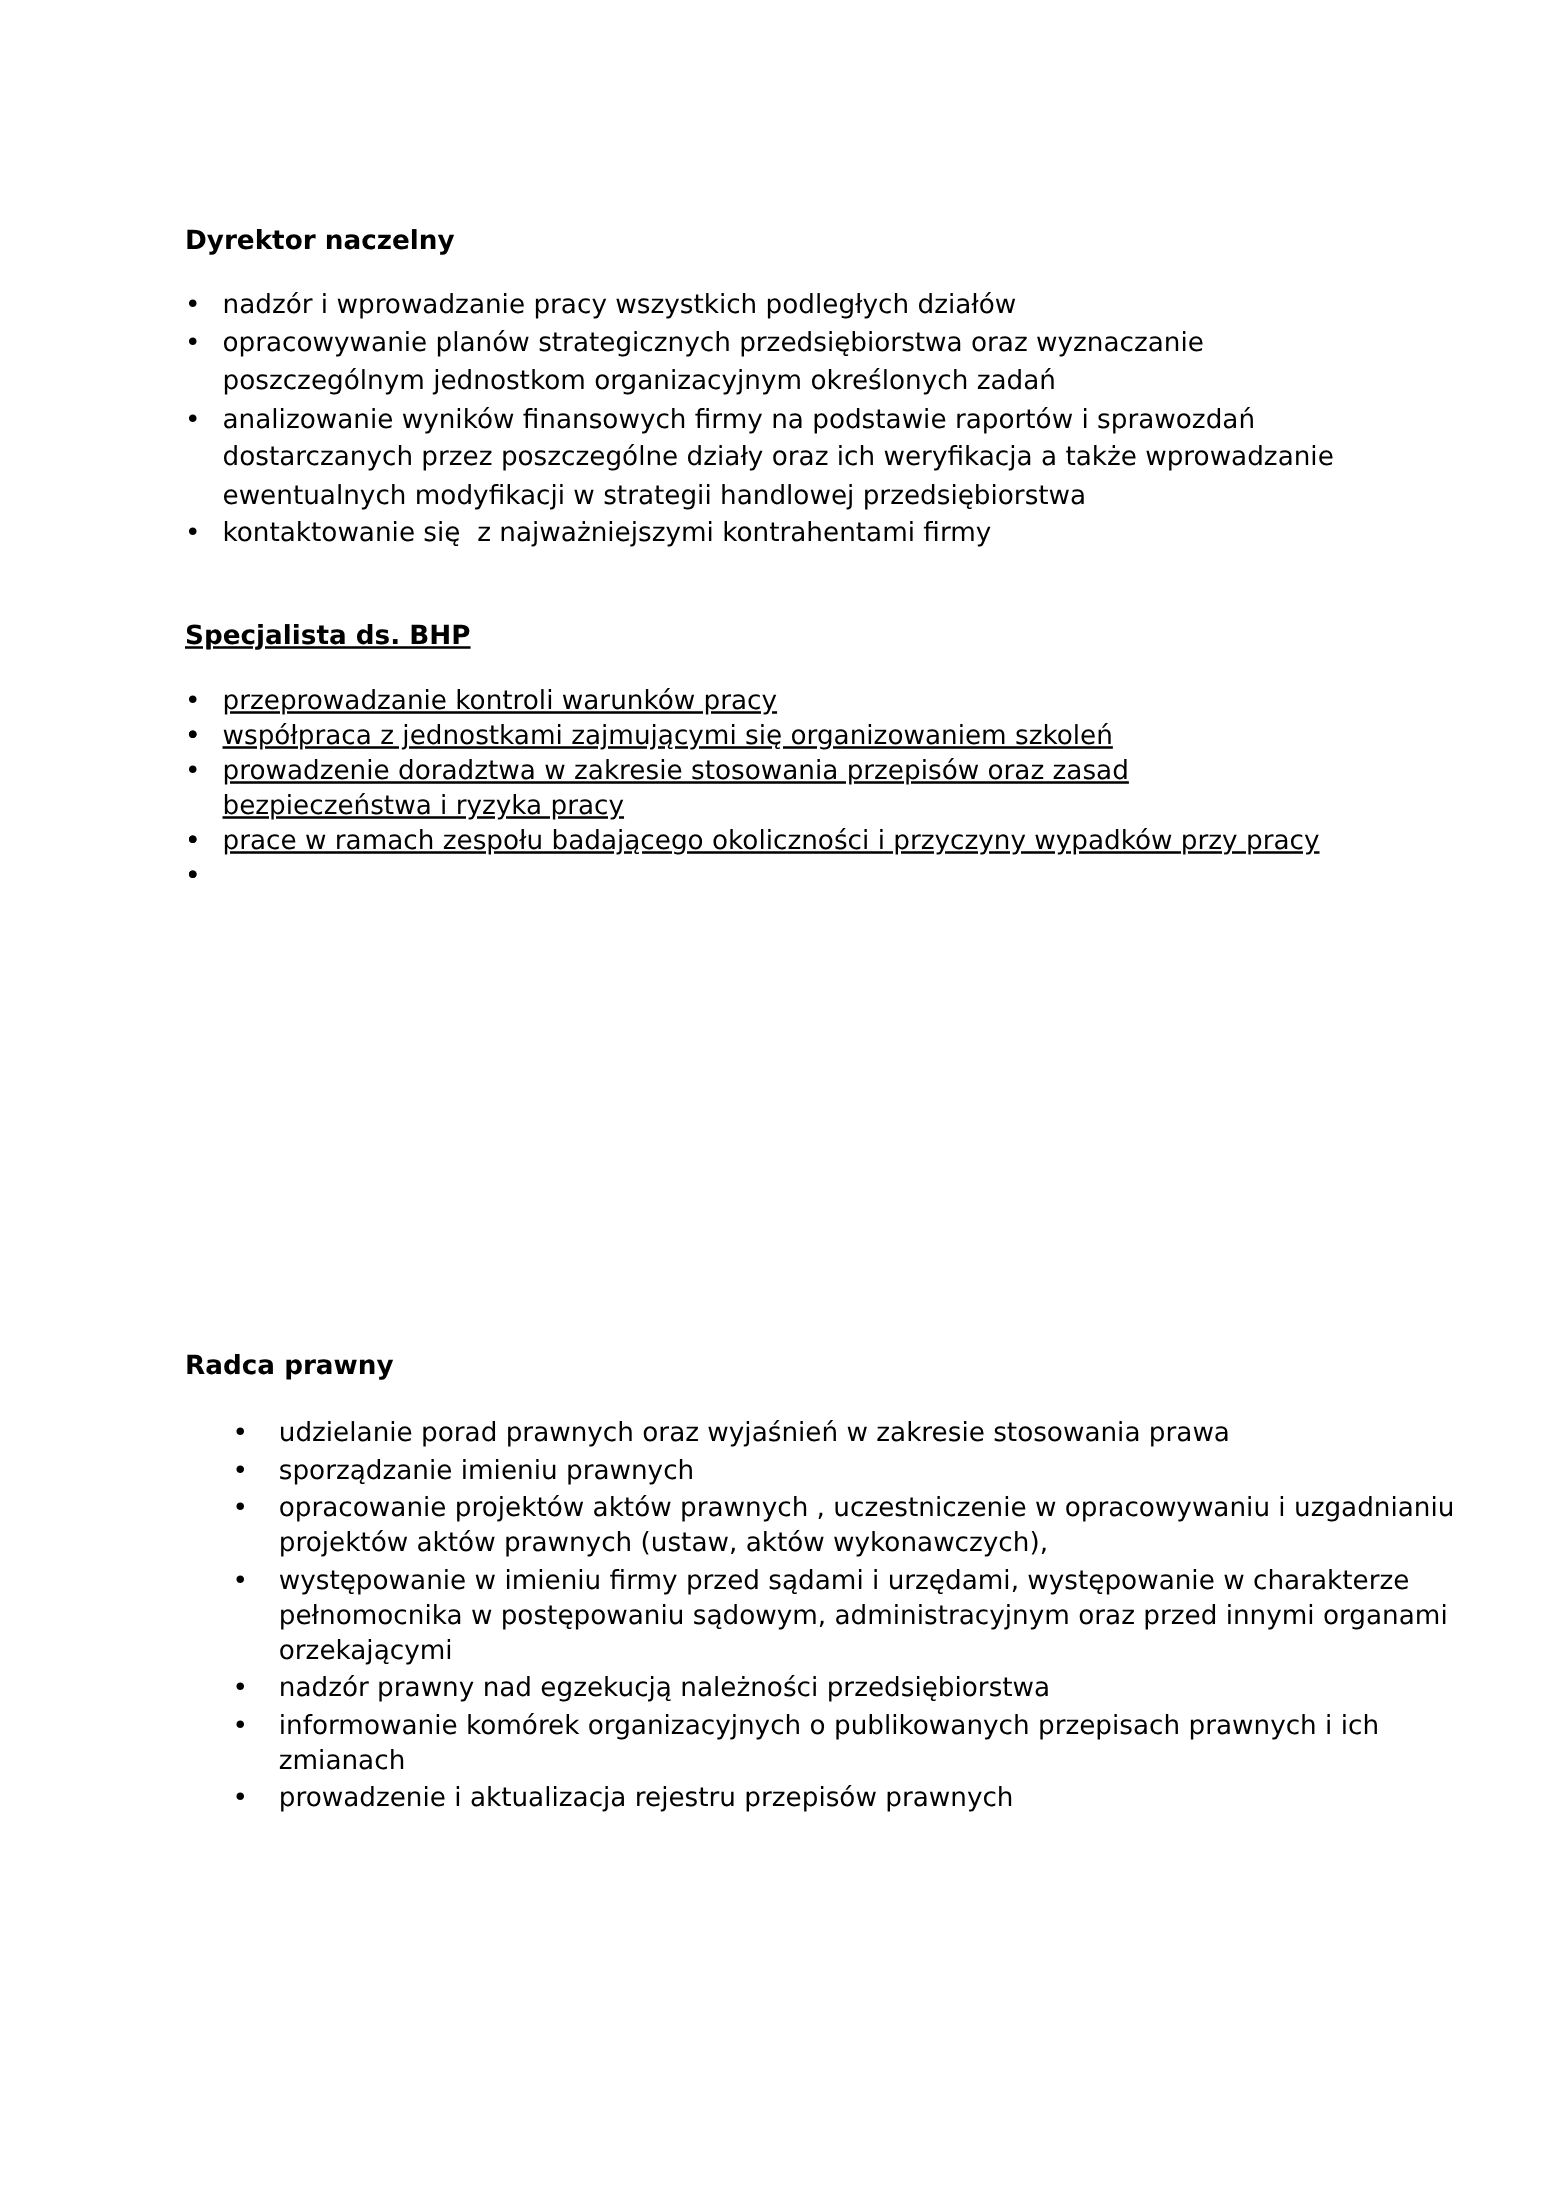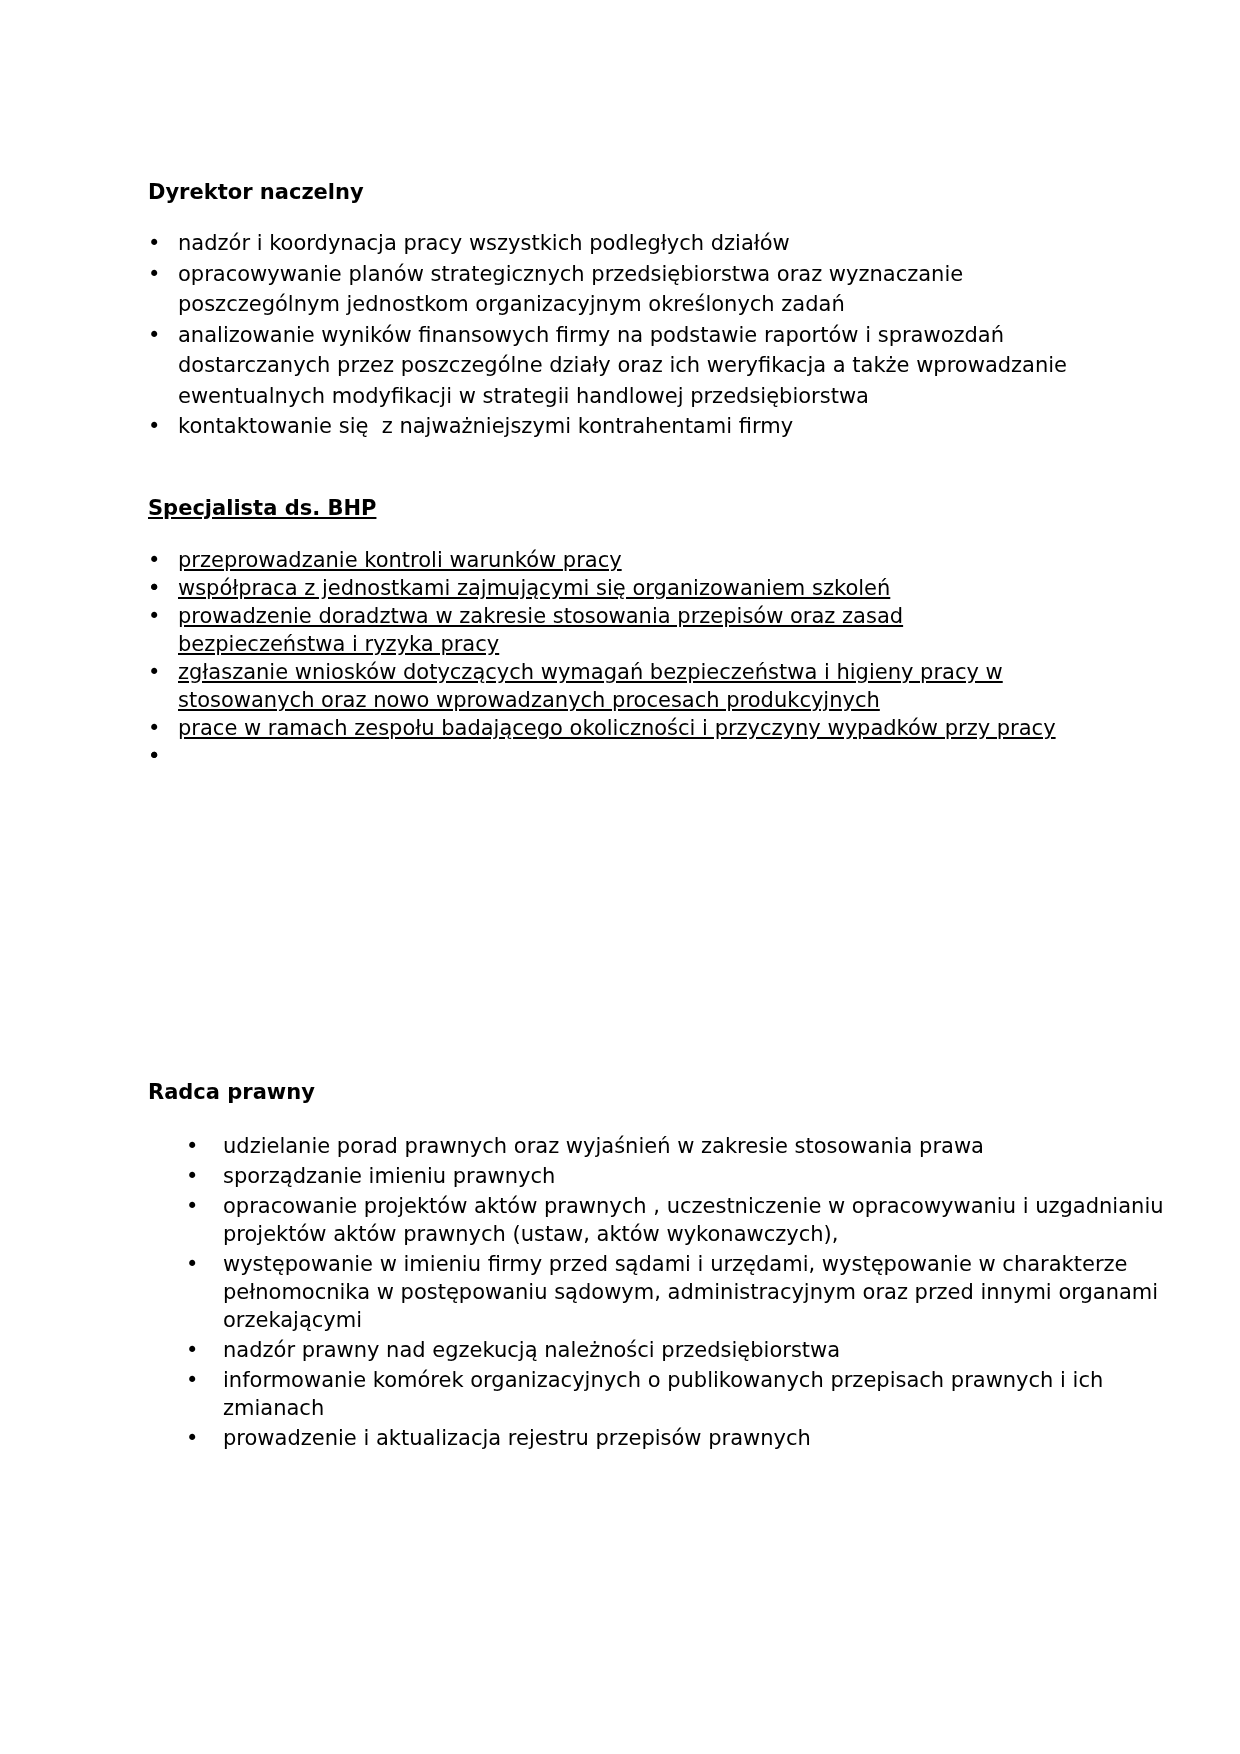--- a/index.html
+++ b/index.html
@@ -28,35 +28,35 @@
     #s3 ul li .bullet { left: 38px; }
   </style>
 </head>
 <body>
 
 <div class="page">
 
   <div class="section" id="s1">
     <h2 class="heading">Dyrektor naczelny</h2>
     <ul class="items">
-      <li><span class="bullet">•</span><span>nadzór i koordynacja pracy wszystkich podległych działów</span></li>
+      <li><span class="bullet">•</span><span>nadzór i wprowadzanie pracy wszystkich podległych działów</span></li>
       <li style="width:820px"><span class="bullet">•</span><span>opracowywanie planów strategicznych przedsiębiorstwa oraz wyznaczanie poszczególnym jednostkom organizacyjnym określonych zadań</span></li>
       <li style="width:935px"><span class="bullet">•</span><span>analizowanie wyników finansowych firmy na podstawie raportów i sprawozdań dostarczanych przez poszczególne działy oraz ich weryfikacja a także wprowadzanie ewentualnych modyfikacji w strategii handlowej przedsiębiorstwa</span></li>
       <li><span class="bullet">•</span><span style="white-space:pre">kontaktowanie się  z najważniejszymi kontrahentami firmy</span></li>
     </ul>
   </div>
 
   <div class="section" id="s2">
     <h2 class="heading">Specjalista ds. BHP</h2>
     <ul class="items">
       <li><span class="bullet">•</span><span>przeprowadzanie kontroli warunków pracy</span></li>
       <li style="width:820px"><span class="bullet">•</span></li>
       <li><span class="bullet">•</span><span>współpraca z jednostkami zajmującymi się organizowaniem szkoleń</span></li>
       <li style="width:830px"><span class="bullet">•</span><span>prowadzenie doradztwa w zakresie stosowania przepisów oraz zasad bezpieczeństwa i ryzyka pracy</span></li>
-      <li style="width:930px"><span class="bullet">•</span><span>zgłaszanie wniosków dotyczących wymagań bezpieczeństwa i higieny pracy w stosowanych oraz nowo wprowadzanych procesach produkcyjnych</span></li>
+      <li style="width:930px"><span class="bullet">•</span></li>
       <li style="width:920px"><span class="bullet">•</span><span>prace w ramach zespołu badającego okoliczności i przyczyny wypadków przy pracy</span></li>
       <li style="width:880px"><span class="bullet">•</span></li>
       <li style="width:870px"><span class="bullet">•</span></li>
     </ul>
   </div>
 
   <div class="section" id="s3">
     <h2 class="heading">Radca prawny</h2>
     <ul class="items">
       <li><span class="bullet">•</span><span>udzielanie porad prawnych oraz wyjaśnień w zakresie stosowania prawa</span></li>

